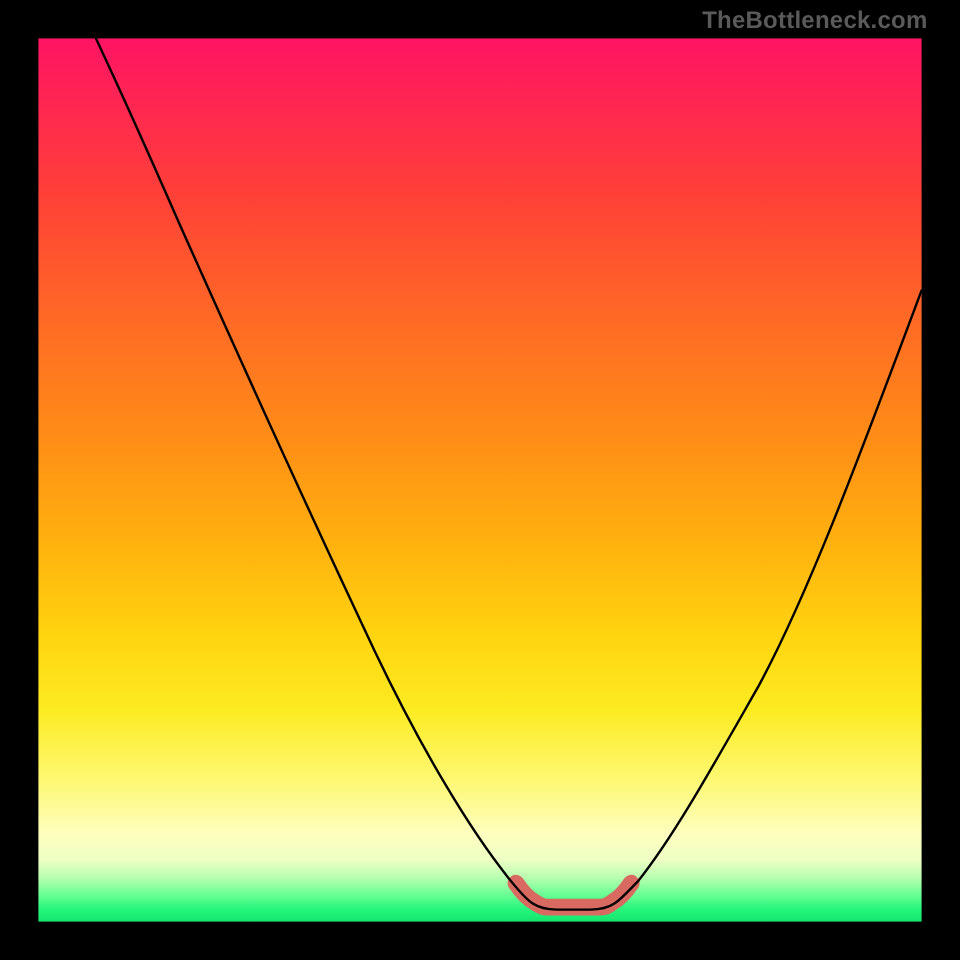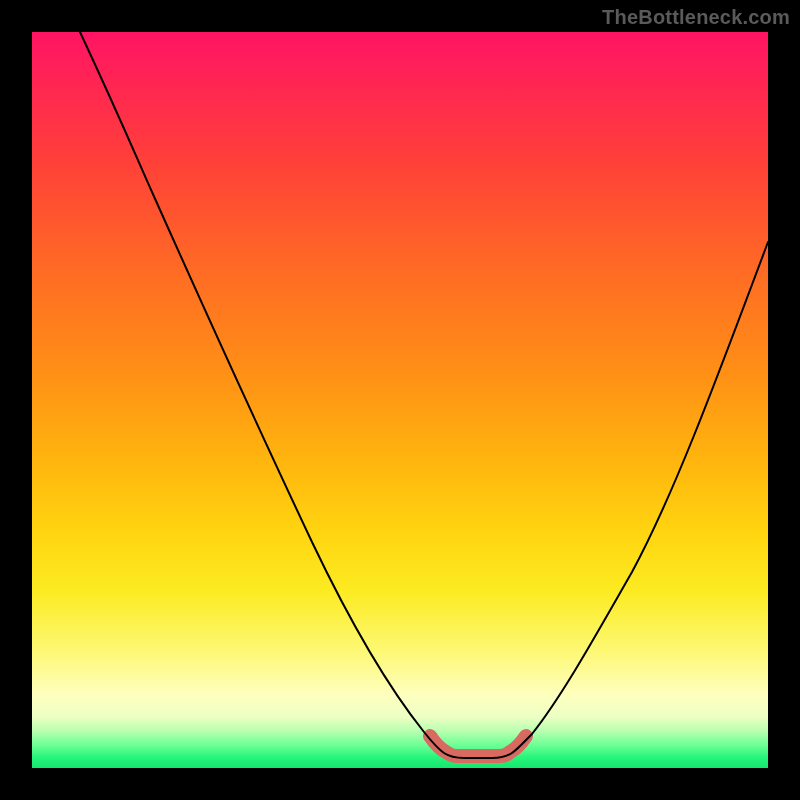--- a/index.html
+++ b/index.html
@@ -39,21 +39,21 @@
       #eeffc4 93%,
       #b8ffb0 95%,
       #68ff94 97%,
       #28f57c 98.5%,
       #14e66e 100%
     );
   }
   .watermark {
     position: absolute;
     top: 6px;
-    right: 10px;
+    right: 27px;
     font-size: 20px;
     font-weight: 600;
     color: #5a5a5a;
     letter-spacing: 0.2px;
     user-select: none;
   }
   svg.curves {
     position: absolute;
     left: 0;
     top: 0;

